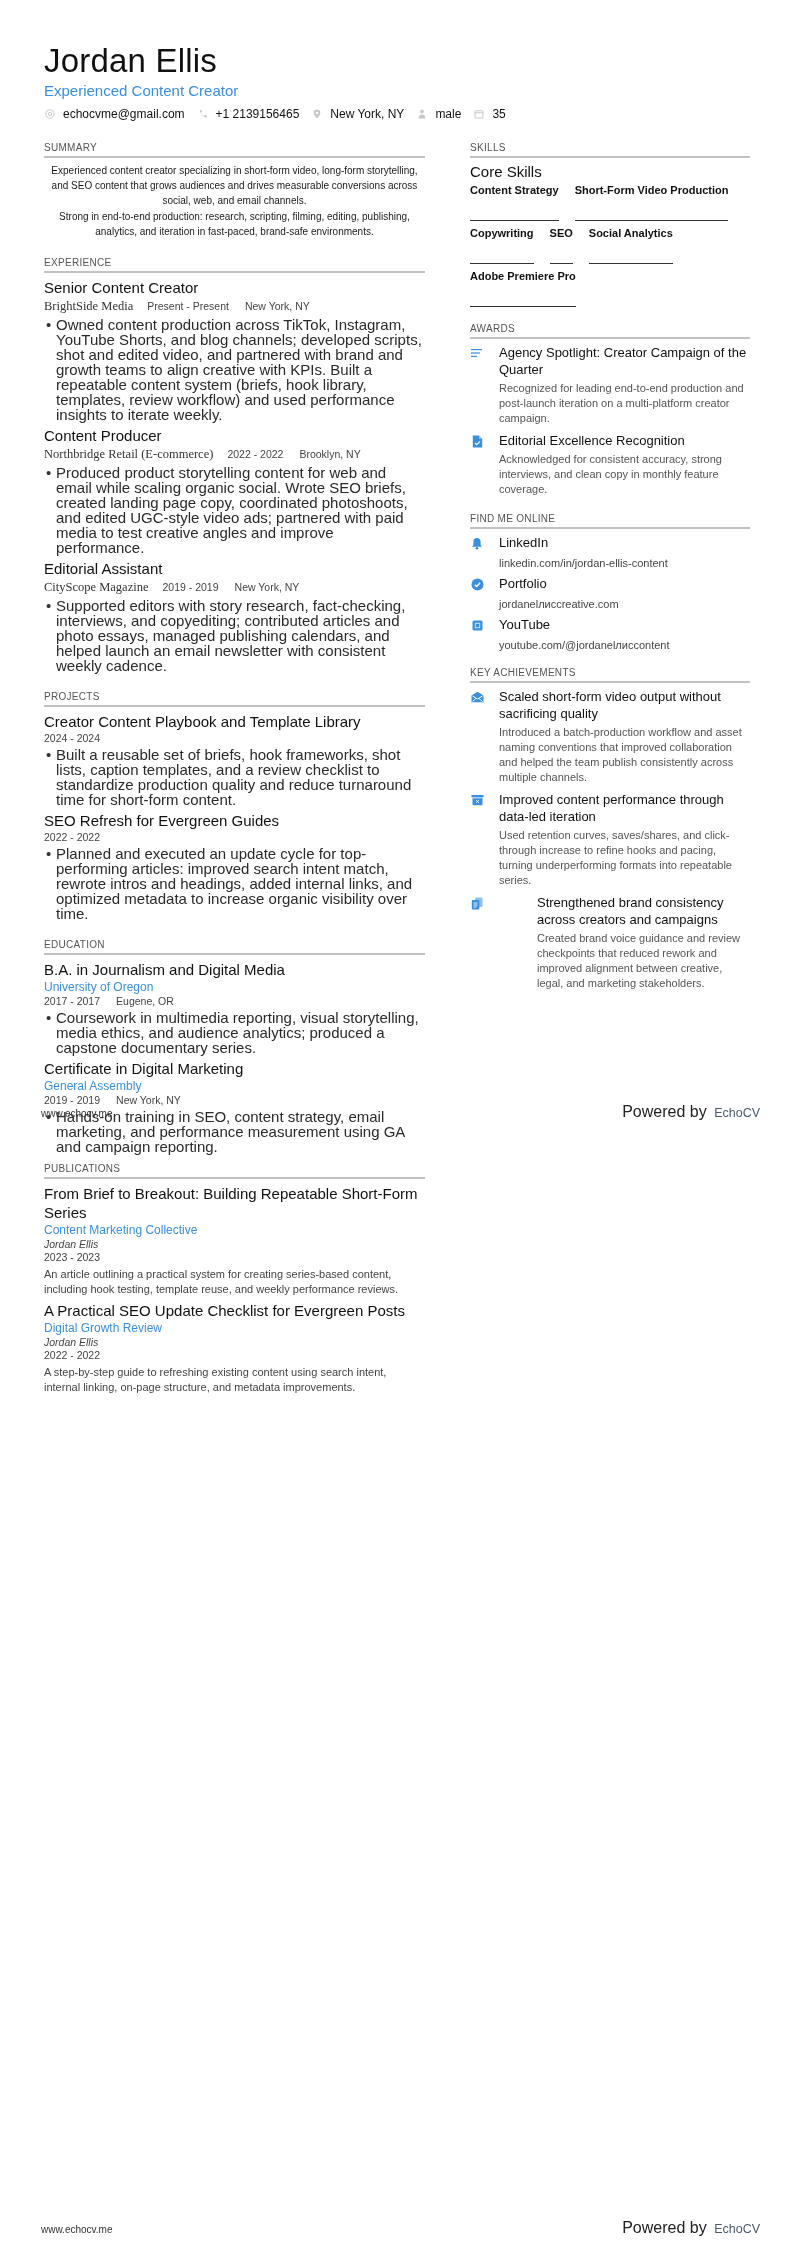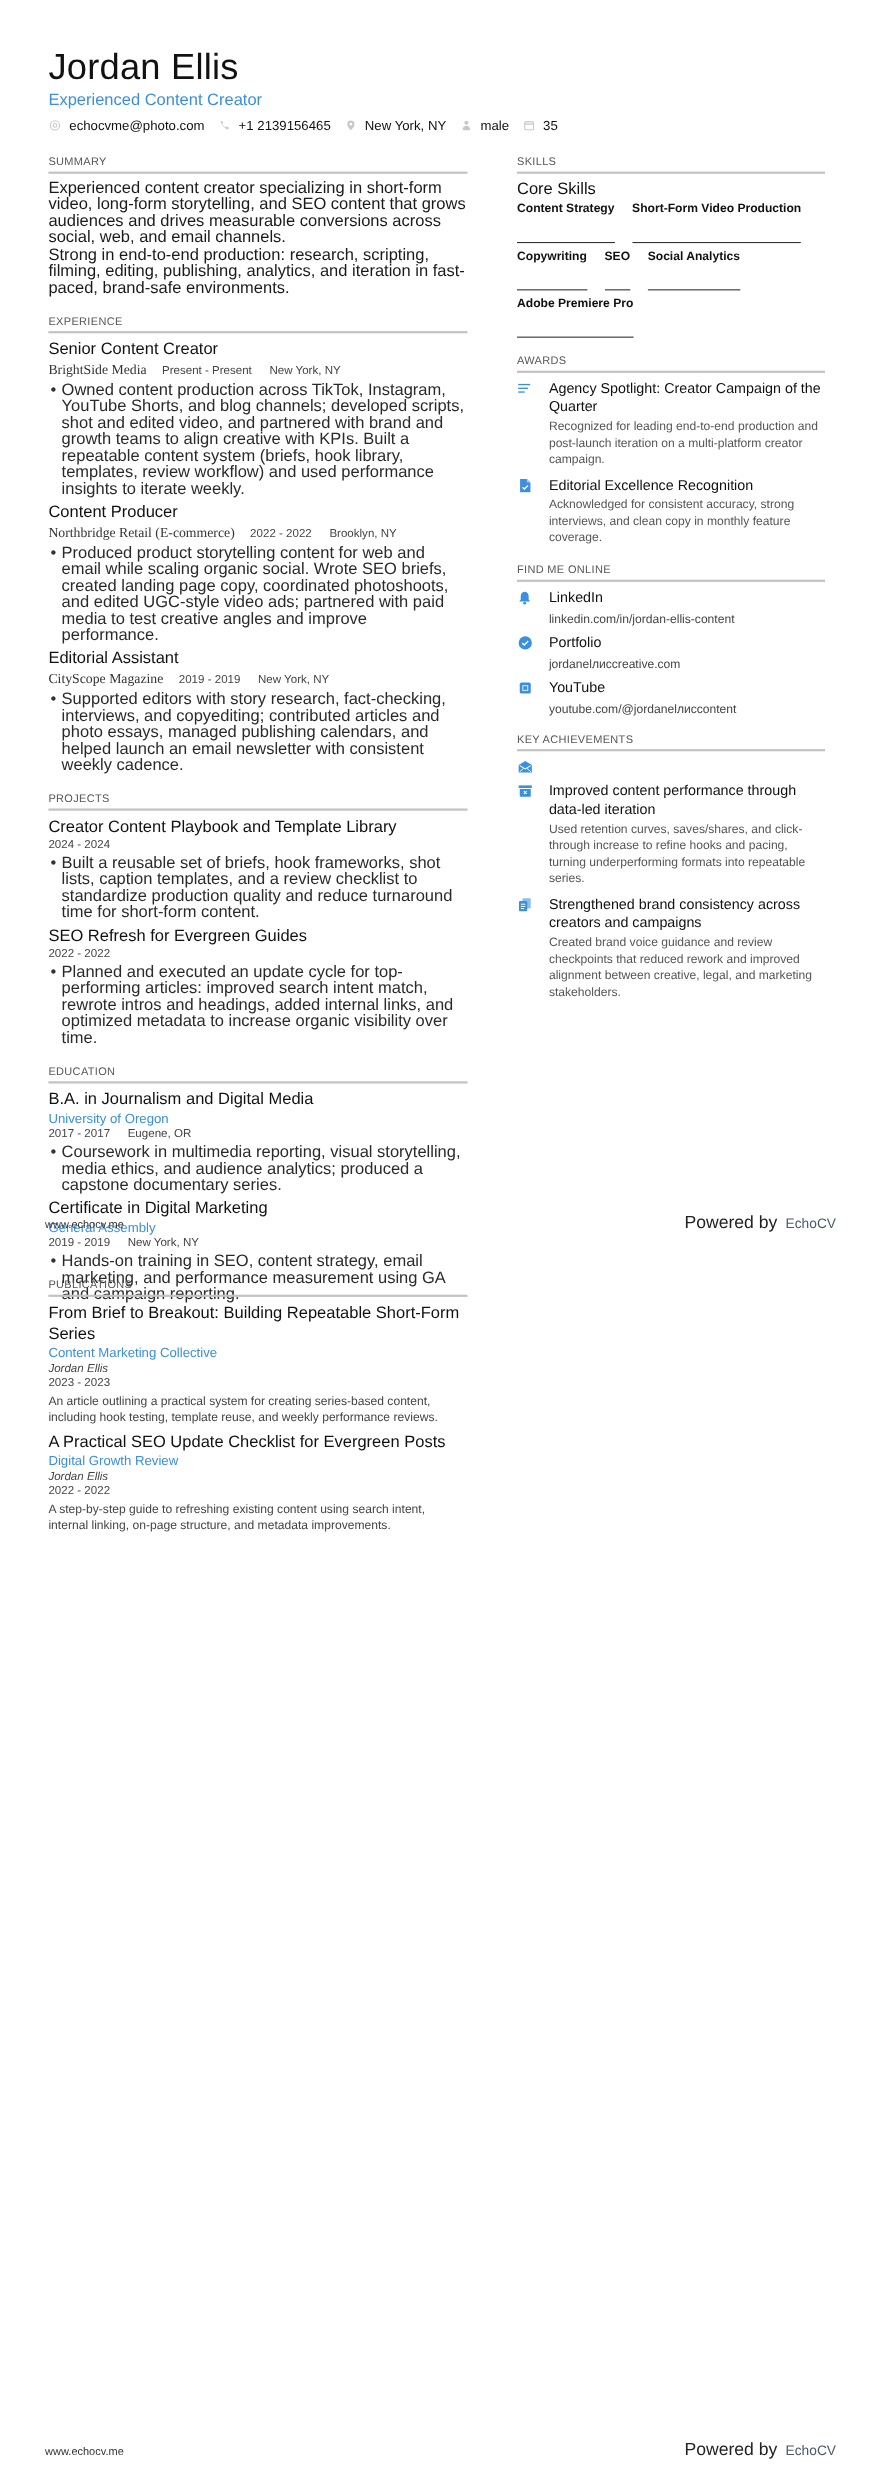--- a/index.html
+++ b/index.html
@@ -20,21 +20,21 @@
     .headline { position: absolute; left: 44px; top: 82px; font-size: 15px; color: #3a8fde; }
     .contacts { position: absolute; left: 45px; top: 107px; display: flex; align-items: center; font-size: 12px; color: #111; }
     .contact { display: flex; align-items: center; margin-right: 13px; }
     .contact .ic { width: 10px; height: 10px; margin-right: 8px; display: inline-flex; align-items: center; justify-content: center; color: #c8c8c8; }
 
     .col-left { position: absolute; left: 44px; width: 381px; }
     .col-right { position: absolute; left: 470px; width: 280px; }
 
     .sec-title { font-size: 10px; color: #555; letter-spacing: 0.3px; text-transform: uppercase; padding-bottom: 3px; border-bottom: 2px solid #c2c2c2; margin-bottom: 5px; }
 
-    .summary p { font-size: 15px; line-height: 15px; color: #1a1a1a; }
+    .summary p { font-size: 10px; line-height: 15px; color: #1a1a1a; text-align: center; }
 
     .entry-title { font-size: 15px; color: #111; line-height: 19px; margin-top: 4px; }
     .entry-sub { font-size: 12px; color: #2a2a2a; display: flex; align-items: baseline; margin-top: 2px; }
     .entry-sub .org { font-size: 12.5px; color: #333; margin-right: 14px; font-family: Liberation Serif, serif; }
     .entry-sub .dates { font-size: 10.5px; color: #444; margin-right: 16px; }
     .entry-sub .loc { font-size: 10.5px; color: #444; }
     .bullets { list-style: none; margin-top: 3px; }
     .bullets li { position: relative; padding-left: 12px; font-size: 15px; line-height: 15px; color: #2a2a2a; }
     .bullets li::before { content: "•"; position: absolute; left: 2px; top: 0; color: #333; }
 
@@ -74,21 +74,21 @@
   <div class="headline">Experienced Content Creator</div>
 
   <div class="contacts">
     <div class="contact">
       <span class="ic">
         <svg width="10" height="10" viewBox="0 0 10 10">
             <circle cx="5" cy="5" r="4.2" fill="none" stroke="#c8c8c8" stroke-width="1"></circle>
             <circle cx="5" cy="5" r="1.7" fill="none" stroke="#c8c8c8" stroke-width="1"></circle>
           </svg>
       </span>
-      <span>echocvme@photo.com</span>
+      <span>echocvme@gmail.com</span>
     </div>
     <div class="contact">
       <span class="ic">
         <svg width="10" height="10" viewBox="0 0 10 10">
             <path d="M1.5 1.2 L3.2 1 L4 3 L3 3.8 Q4 6 6.2 7 L7 6 L9 6.8 L8.8 8.5 Q4.5 9 1.5 1.2Z" fill="#c8c8c8"></path>
           </svg>
       </span>
       <span>+1 2139156465</span>
     </div>
     <div class="contact">
@@ -306,35 +306,39 @@
     <section style="margin-top:16px;">
       <div class="sec-title">KEY ACHIEVEMENTS</div>
       <div class="ri-item">
         <span class="ri-icon">
           <svg width="13" height="12" viewBox="0 0 13 12">
               <path d="M0.5 4.5 L6.5 0.8 L12.5 4.5 V11.2 H0.5Z" fill="#3a8fde"></path>
               <path d="M1.5 5 L6.5 8 L11.5 5" stroke="#fff" stroke-width="1" fill="none"></path>
               <path d="M1.5 10.5 L5 7.5 M11.5 10.5 L8 7.5" stroke="#fff" stroke-width="0.9"></path>
             </svg>
         </span>
+        <div class="ri-body">
+          <div class="ri-title">Scaled short-form video output without sacrificing quality</div>
+          <div class="ri-desc">Introduced a batch-production workflow and asset naming conventions that improved collaboration and helped the team publish consistently across multiple channels.</div>
+        </div>
       </div>
       <div class="ri-item" style="margin-top:6px;">
         <span class="ri-icon">
           <svg width="13" height="12" viewBox="0 0 13 12">
               <rect x="0.5" y="1" width="12" height="2.4" fill="#3a8fde"></rect>
               <path d="M1.5 4.2 H11.5 V10.5 Q11.5 11.3 10.7 11.3 H2.3 Q1.5 11.3 1.5 10.5Z" fill="#3a8fde"></path>
               <path d="M5.2 6.2 L7.8 8.8 M7.8 6.2 L5.2 8.8" stroke="#fff" stroke-width="1"></path>
             </svg>
         </span>
         <div class="ri-body">
           <div class="ri-title">Improved content performance through data-led iteration</div>
           <div class="ri-desc">Used retention curves, saves/shares, and click-through increase to refine hooks and pacing, turning underperforming formats into repeatable series.</div>
         </div>
       </div>
-      <div class="ri-item" style="margin-top:6px;">
+      <div class="ri-item" style="margin-top:6px;gap:38px;">
         <span class="ri-icon">
           <svg width="12" height="13" viewBox="0 0 12 13">
               <rect x="4" y="0.5" width="7.5" height="9.5" rx="1" fill="#8ec0ef"></rect>
               <rect x="0.8" y="3" width="7.5" height="9.5" rx="1" fill="#3a8fde"></rect>
               <path d="M2.5 6 H6.5 M2.5 8 H6.5 M2.5 10 H5.5" stroke="#fff" stroke-width="0.9"></path>
             </svg>
         </span>
         <div class="ri-body">
           <div class="ri-title">Strengthened brand consistency across creators and campaigns</div>
           <div class="ri-desc">Created brand voice guidance and review checkpoints that reduced rework and improved alignment between creative, legal, and marketing stakeholders.</div>

